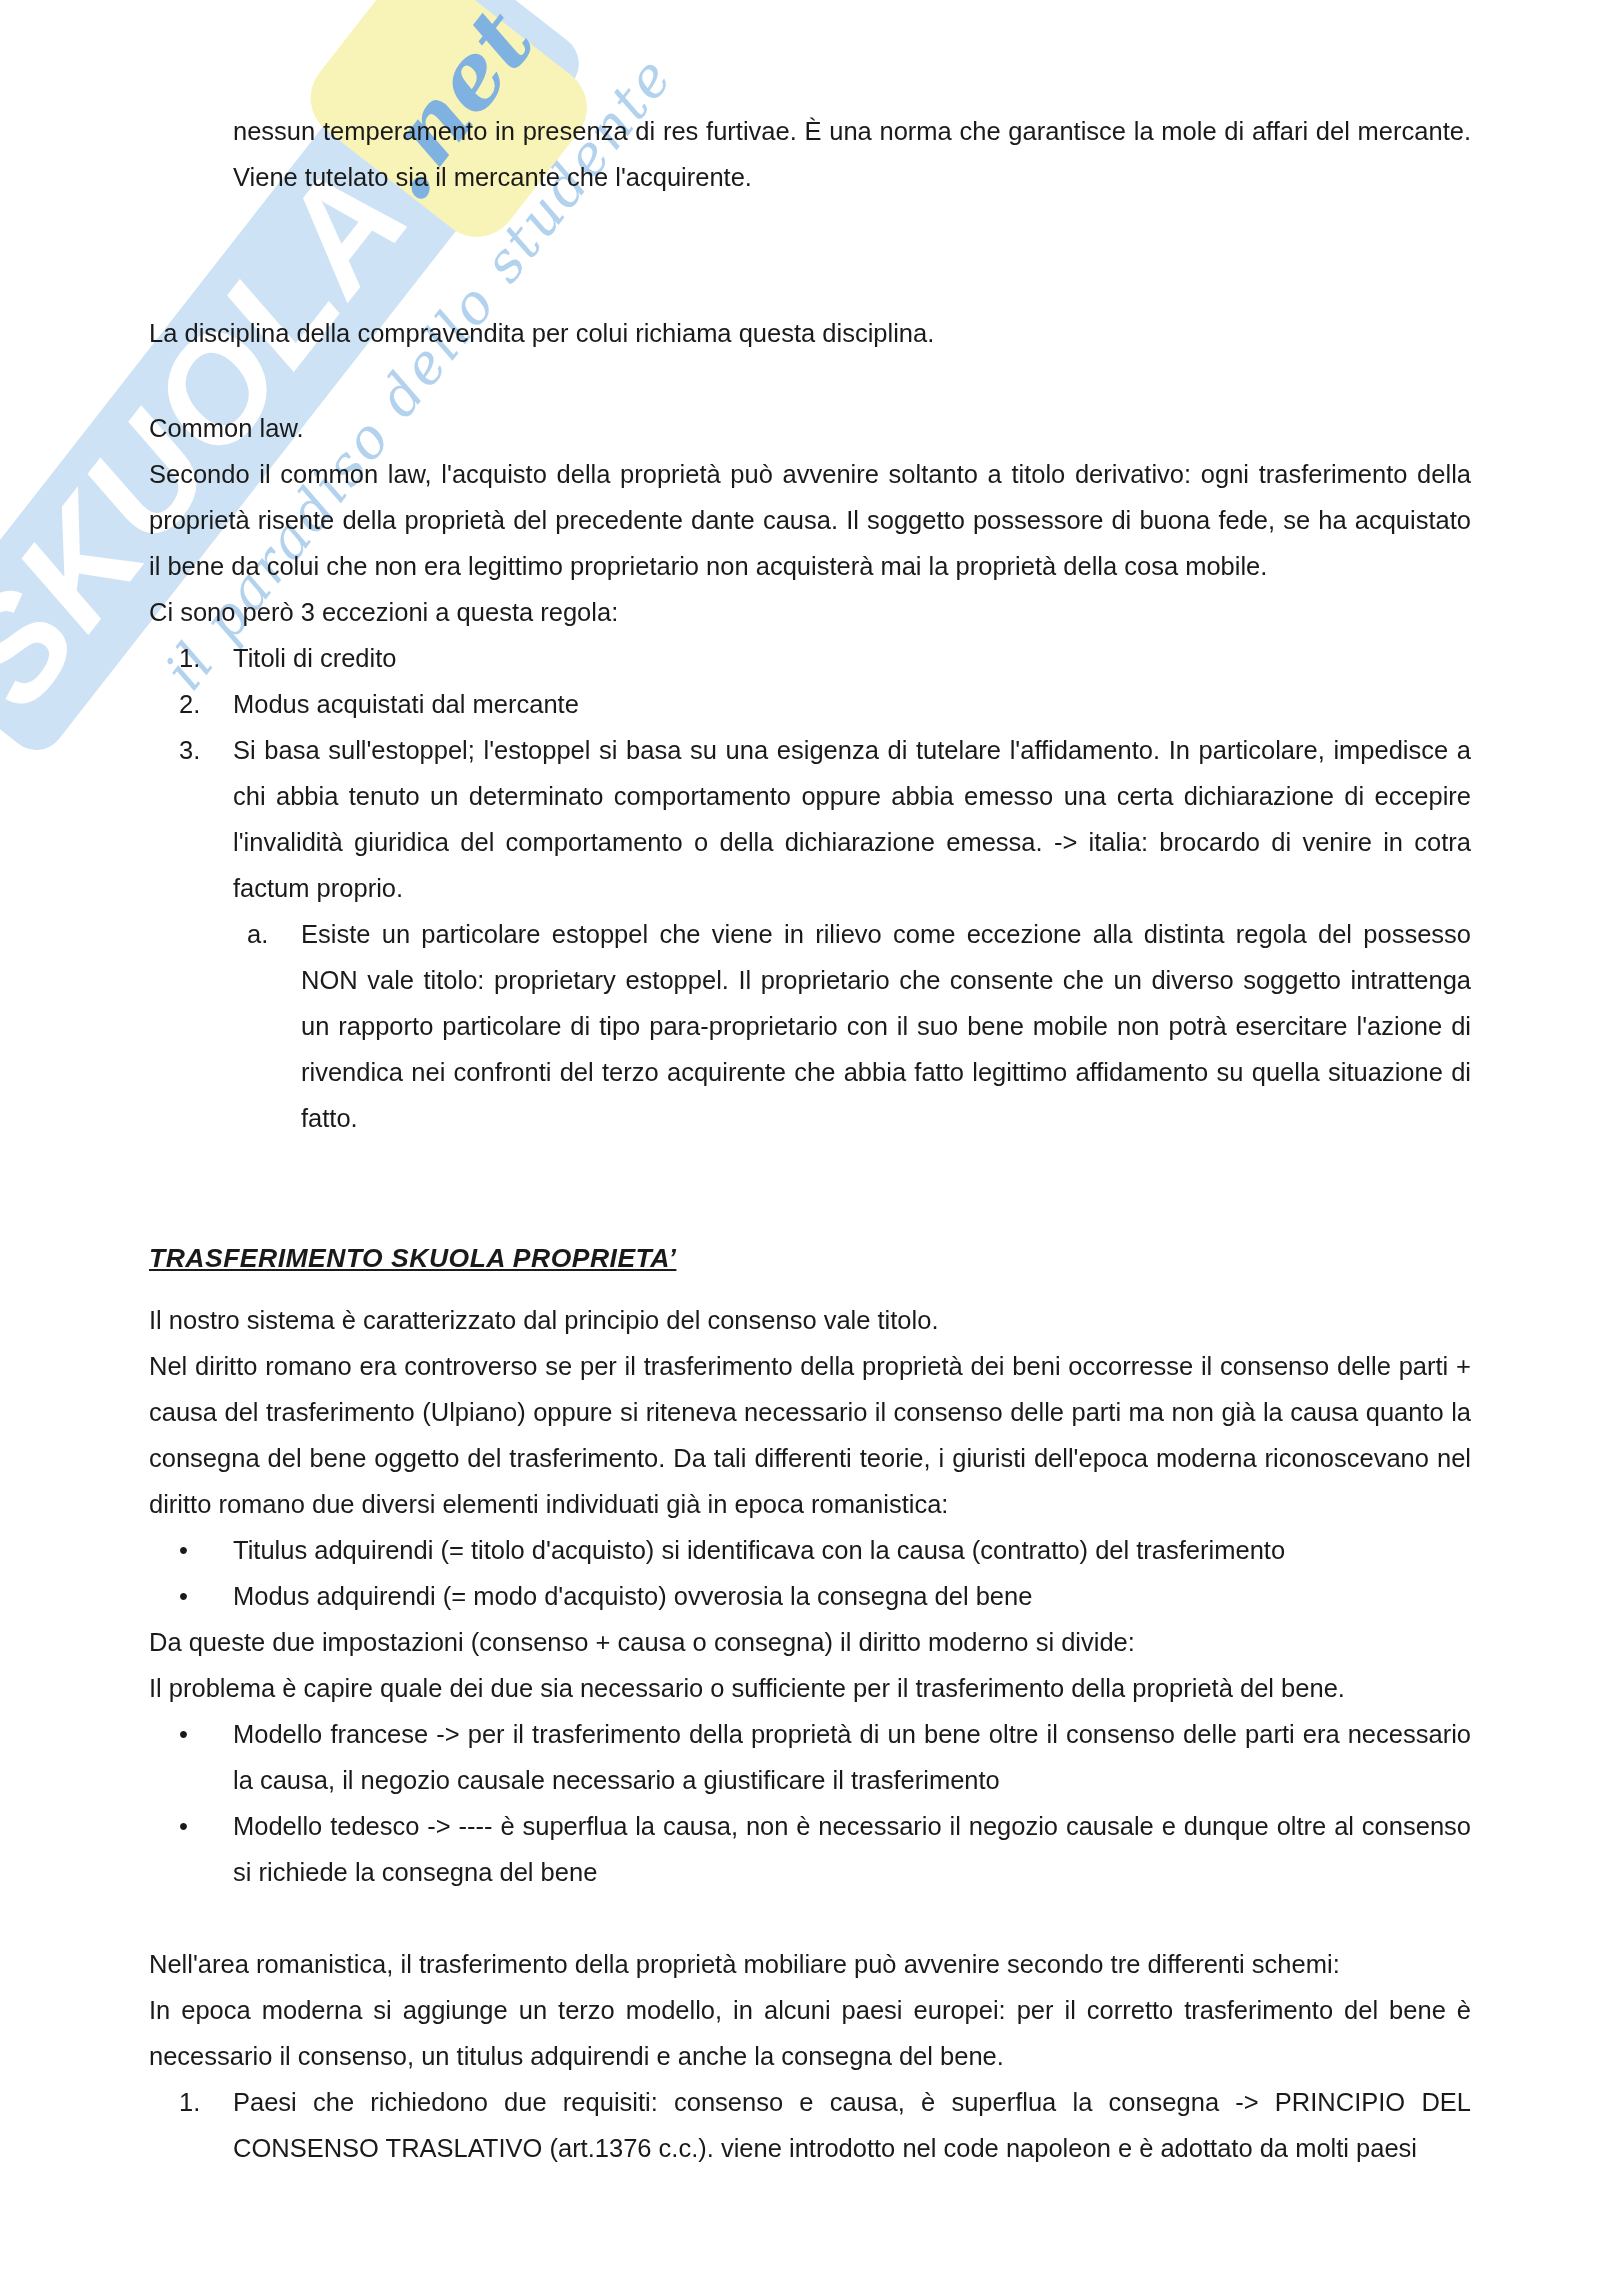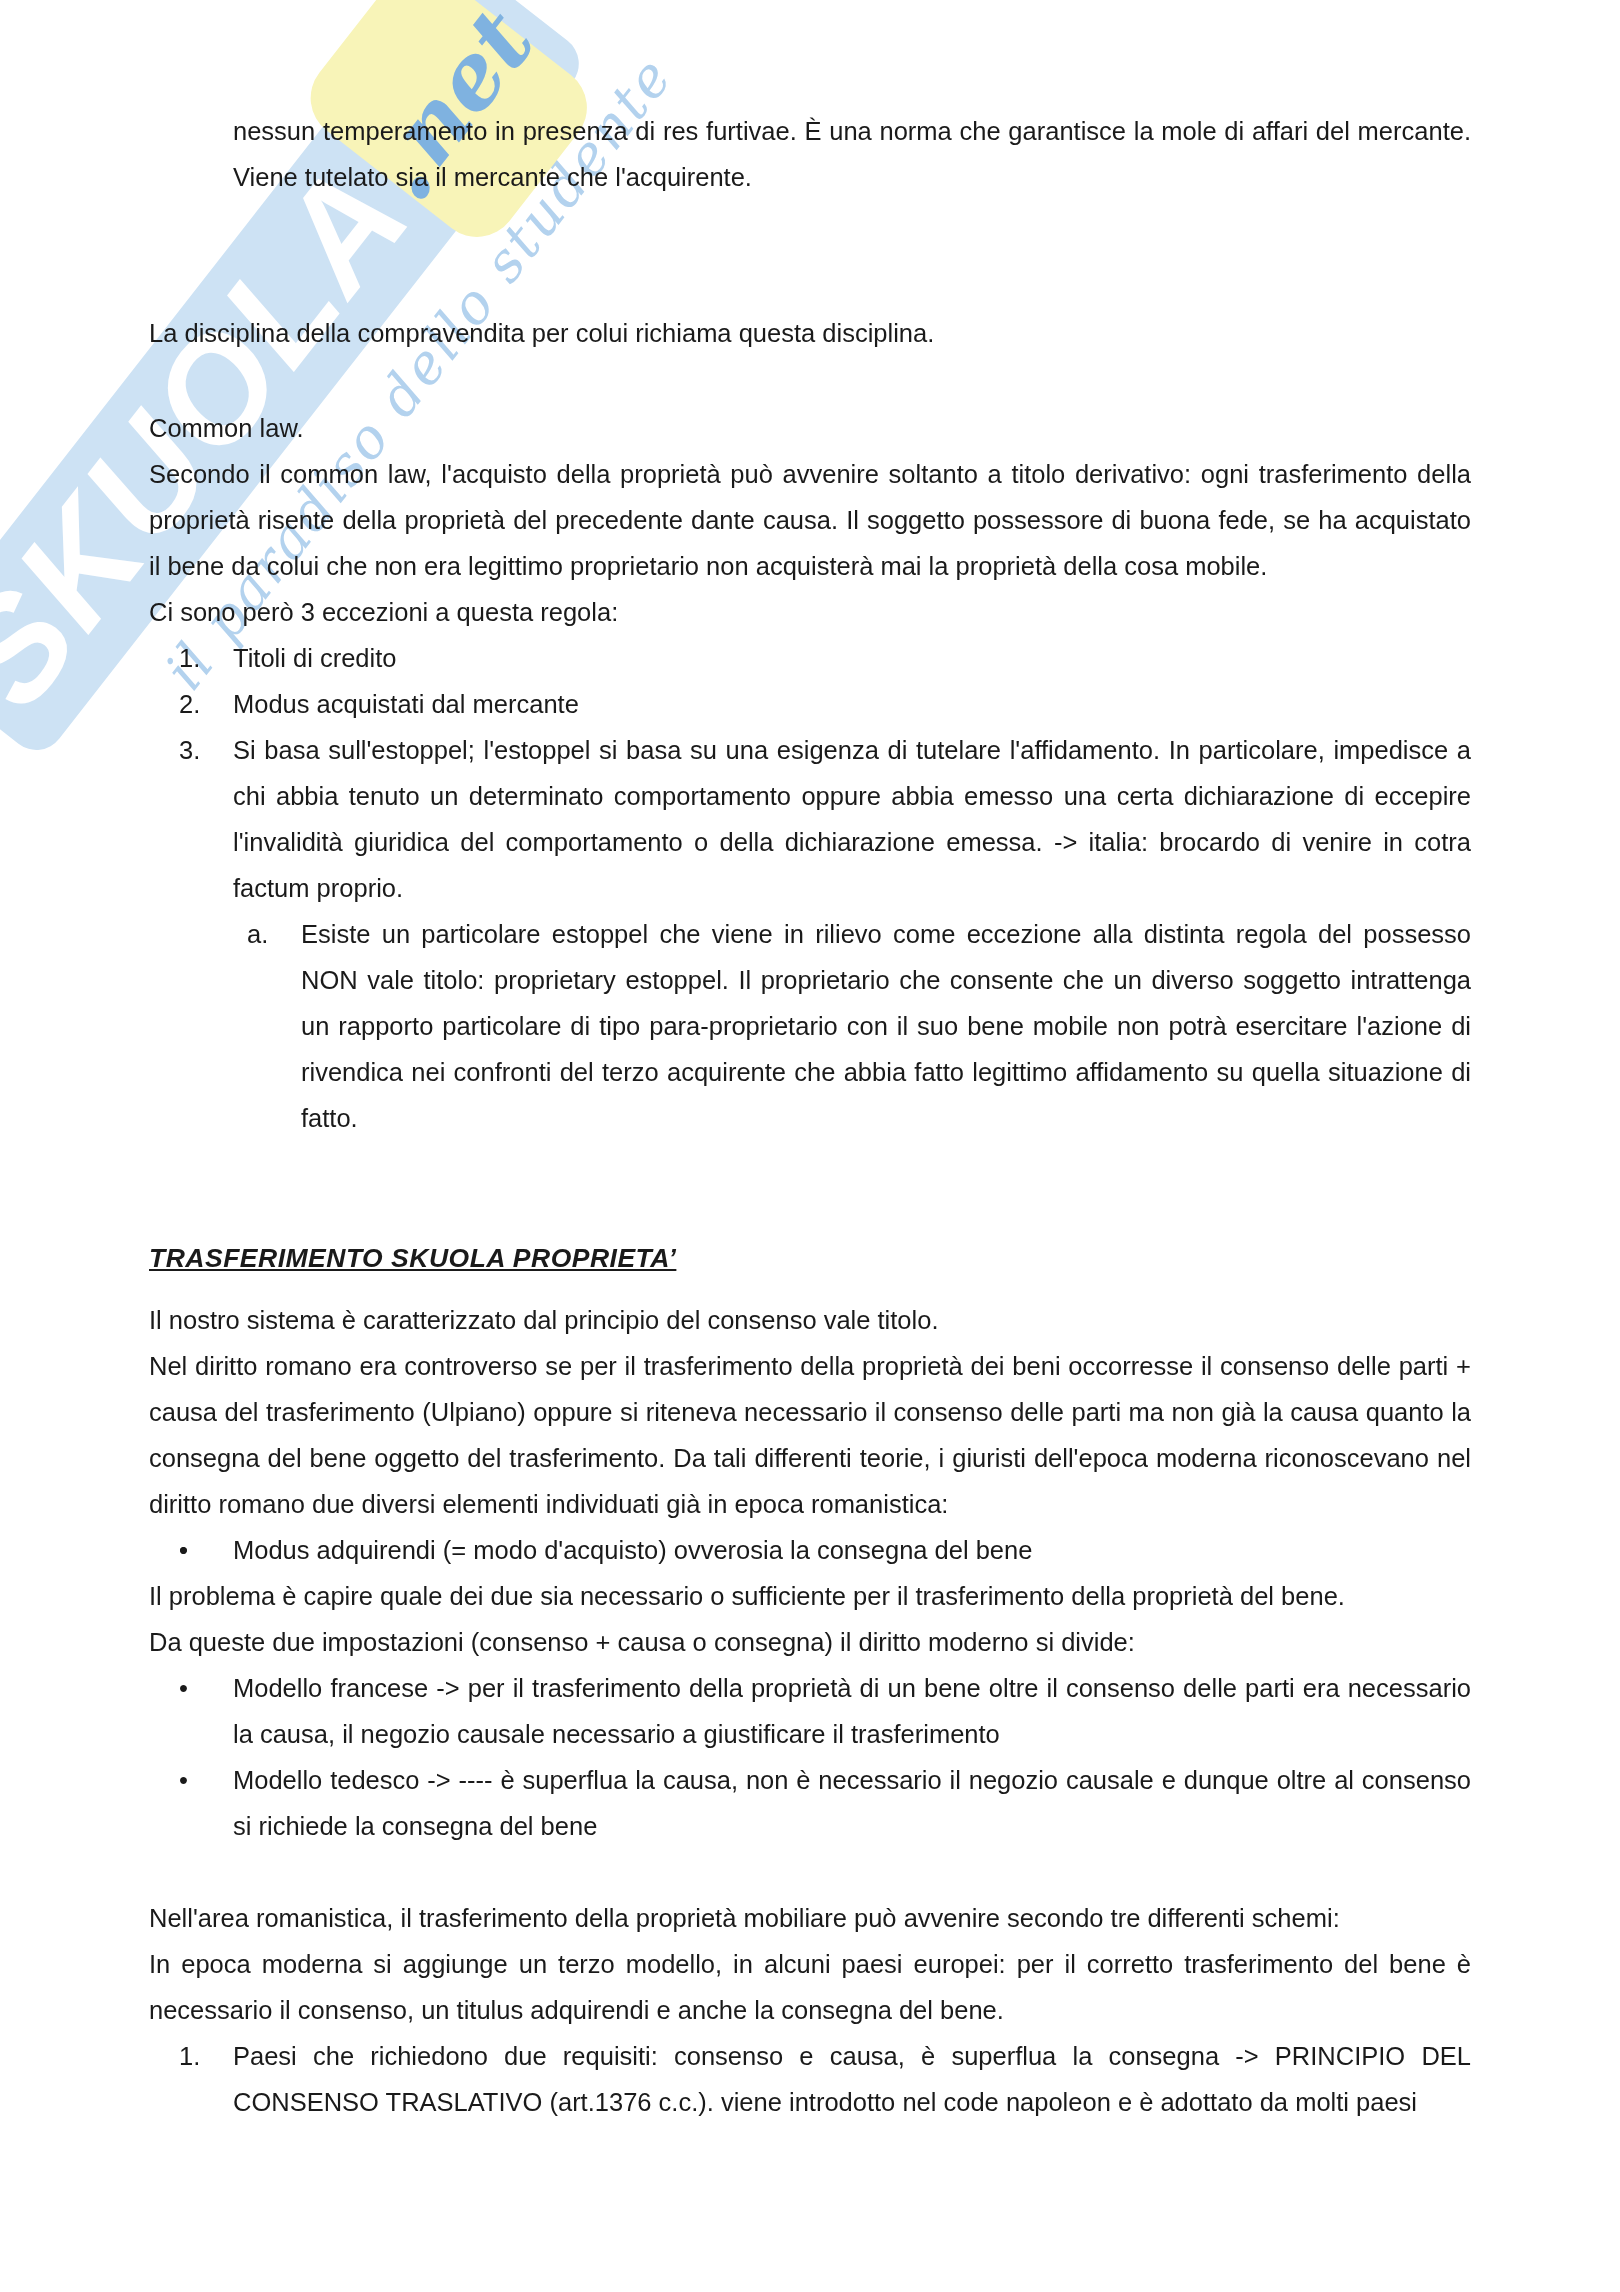--- a/index.html
+++ b/index.html
@@ -125,28 +125,29 @@
 
     <div class="sp sp-c"></div>
 
     <h2 class="heading">TRASFERIMENTO SKUOLA PROPRIETA’</h2>
 
     <p class="para single">Il nostro sistema è caratterizzato dal principio del consenso vale titolo.</p>
     <p class="para">Nel diritto romano era controverso se per il trasferimento della proprietà dei beni occorresse il consenso delle parti + causa del trasferimento (Ulpiano) oppure si riteneva necessario il consenso delle parti ma non già la causa quanto la consegna del bene oggetto del trasferimento. Da tali differenti teorie, i giuristi dell'epoca moderna riconoscevano nel diritto romano due diversi elementi individuati già in epoca romanistica:</p>
 
     <div class="li">
       <span class="marker">•</span>
+      <span>Titulus adquirendi (= titolo d'acquisto) si identificava con la causa (contratto) del trasferimento</span>
     </div>
     <div class="li">
       <span class="marker">•</span>
       <span>Modus adquirendi (= modo d'acquisto) ovverosia la consegna del bene</span>
     </div>
 
+    <p class="para single">Da queste due impostazioni (consenso + causa o consegna) il diritto moderno si divide:</p>
     <p class="para">Il problema è capire quale dei due sia necessario o sufficiente per il trasferimento della proprietà del bene.</p>
-    <p class="para single">Da queste due impostazioni (consenso + causa o consegna) il diritto moderno si divide:</p>
 
     <div class="li">
       <span class="marker">•</span>
       <span>Modello francese -&gt; per il trasferimento della proprietà di un bene oltre il consenso delle parti era necessario la causa, il negozio causale necessario a giustificare il trasferimento</span>
     </div>
     <div class="li">
       <span class="marker">•</span>
       <span>Modello tedesco -&gt; ---- è superflua la causa, non è necessario il negozio causale e dunque oltre al consenso si richiede la consegna del bene</span>
     </div>
 

